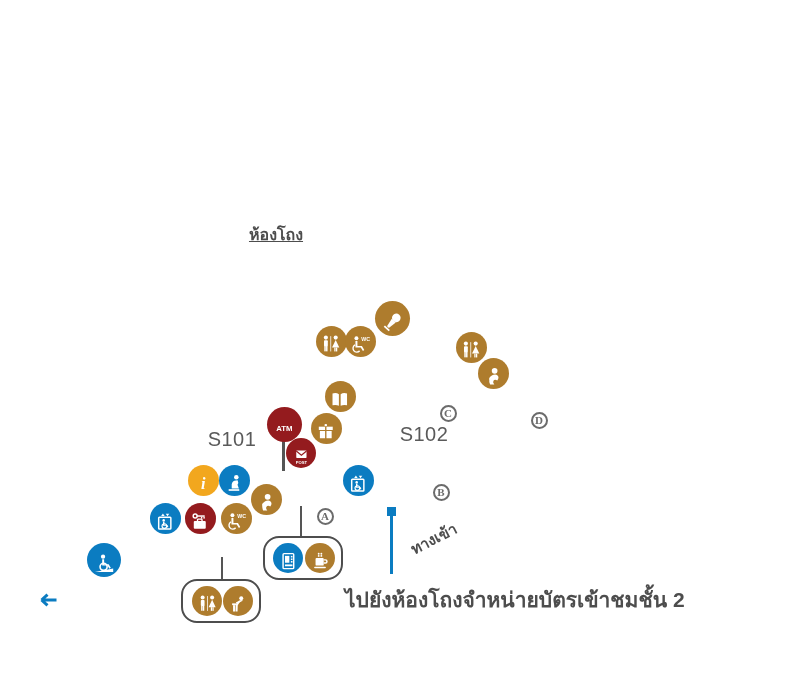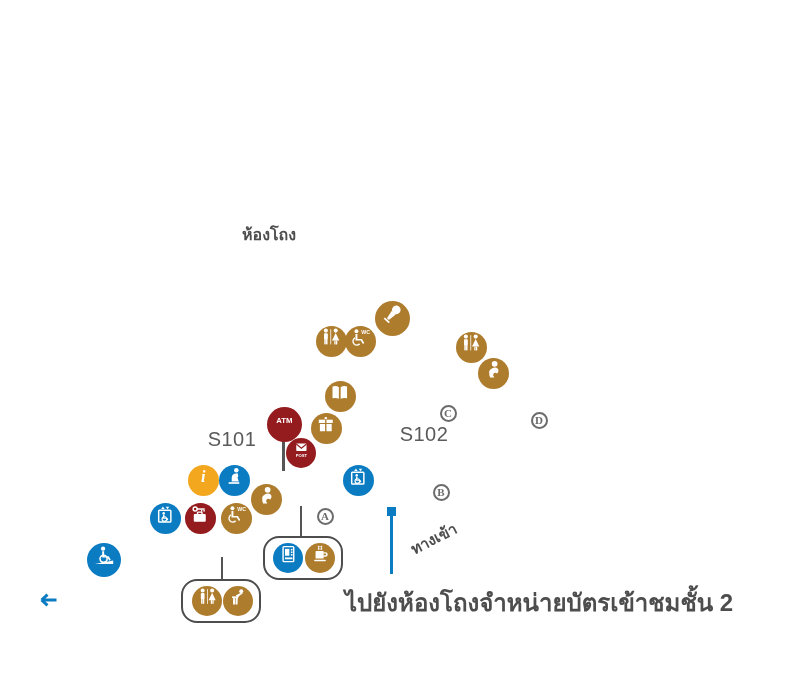--- a/index.html
+++ b/index.html
@@ -1,39 +1,39 @@
 <!DOCTYPE html>
 <html><head>
 <meta charset="utf-8">
 <style>
   html,body{margin:0;padding:0;background:#fff;}
   #canvas{position:relative;width:800px;height:700px;background:#fff;overflow:hidden;
           font-family:"Liberation Sans",sans-serif;}
-  .icon{position:absolute;border-radius:50%;display:flex;align-items:flex-start;justify-content:center;}
+  .icon{position:absolute;border-radius:50%;display:flex;align-items:flex-end;justify-content:center;}
   .icon svg{width:76%;height:76%;fill:#fff;}
   .marker{position:absolute;border:2px solid #6b6b6b;border-radius:50%;color:#6b6b6b;
           font-family:"Liberation Serif",serif;font-weight:bold;font-size:11px;
           display:flex;align-items:center;justify-content:center;box-sizing:border-box;}
   .room-label{position:absolute;transform:translate(-50%,-50%);font-family:Liberation Sans, sans-serif;
           color:#5a5a5a;font-size:20px;letter-spacing:.5px;}
   .vline{position:absolute;}
   .pill{position:absolute;border:2px solid #4d4d4d;border-radius:16px;box-sizing:border-box;background:#fff;}
   .cap{position:absolute;}
   .title{position:absolute;text-align:center;transform:translateX(-50%);font-weight:bold;
          color:#4d4d4d;font-size:16px;line-height:1.32;white-space:nowrap;}
   .entrance{position:absolute;font-weight:bold;color:#4d4d4d;font-size:15px;white-space:nowrap;
             transform:translate(-50%,-50%) rotate(-27deg);}
-  .note{position:absolute;font-weight:bold;color:#4d4d4d;font-size:24px;white-space:nowrap;}
+  .note{position:absolute;font-weight:bold;color:#4d4d4d;font-size:21px;white-space:nowrap;}
   .arrow{position:absolute;}
 </style>
 </head>
 <body>
 
 <div id="canvas">
-  <div class="title" style="left: 269px; top: 224px;">
+  <div class="title" style="left: 276px; top: 224px; text-decoration: underline;">
     <div>ห้องโถง</div>
   </div>
 
   <div id="layer-lines">
       <div class="vline" style="left: 282px; top: 440px; width: 3px; height: 31px; background: rgb(85, 85, 85);"></div>
       <div class="vline" style="left: 300px; top: 506px; width: 1.5px; height: 30px; background: rgb(85, 85, 85);"></div>
       <div class="vline" style="left: 221px; top: 557px; width: 1.5px; height: 22px; background: rgb(85, 85, 85);"></div>
       <div class="vline" style="left: 390px; top: 511px; width: 2.5px; height: 63px; background: rgb(11, 124, 193);"></div>
       <div class="cap" style="left: 386.5px; top: 507px; width: 9px; height: 9px; background: rgb(11, 124, 193);"></div>
     </div>

